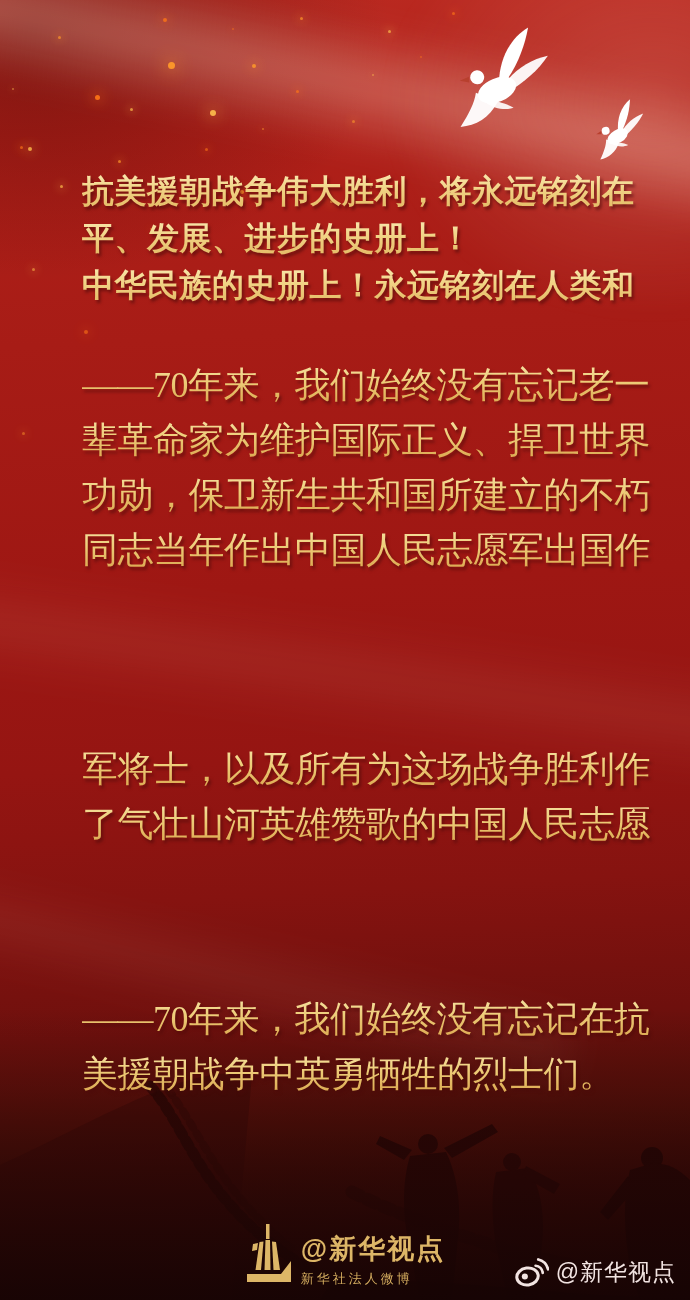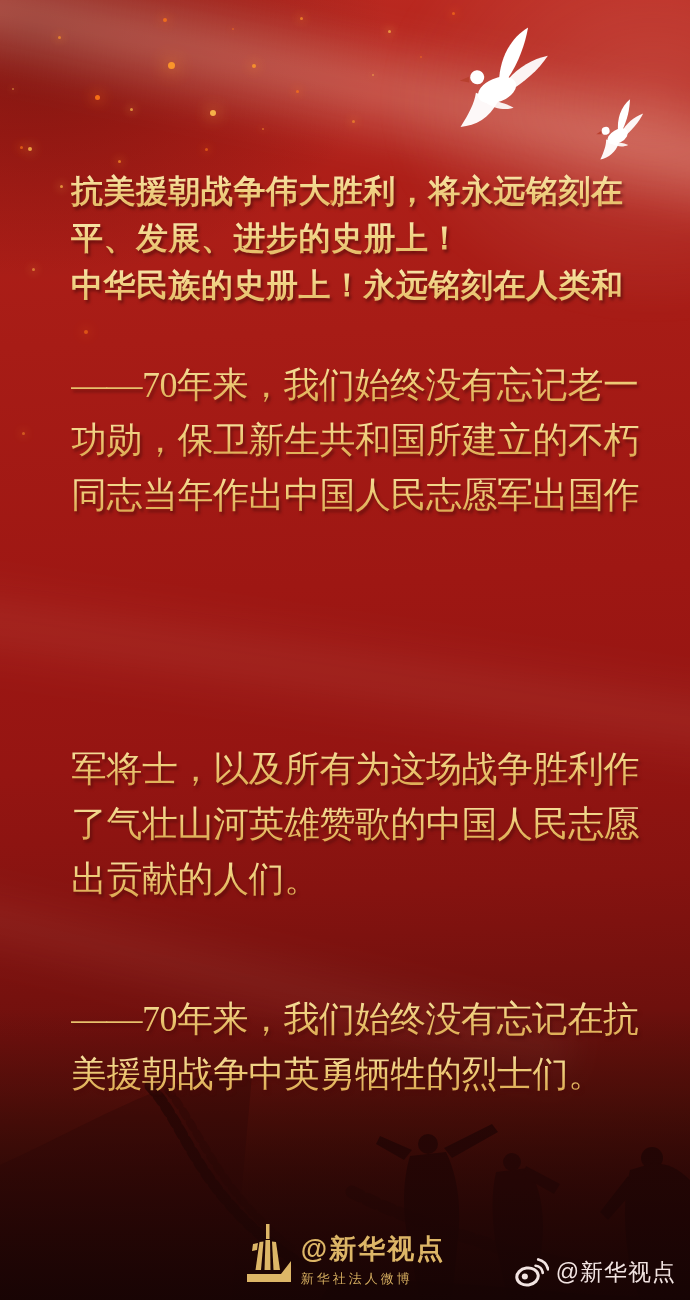--- a/index.html
+++ b/index.html
@@ -32,21 +32,21 @@
   
   .sparks{position:absolute;inset:0;z-index:2;pointer-events:none;}
   .spark{position:absolute;border-radius:50%;}
   
   .doves{position:absolute;z-index:4;left:0;top:0;pointer-events:none;}
   
   .photo{position:absolute;left:0;top:1040px;width:690px;height:260px;z-index:2;}
   .bottom-shade{position:absolute;left:0;top:1010px;width:690px;height:290px;z-index:3;pointer-events:none;
     background:linear-gradient(180deg, rgba(46,8,6,0) 0%, rgba(44,8,6,.30) 28%, rgba(34,6,5,.68) 60%, rgba(22,4,4,.92) 100%);}
   
-  .p{position:absolute;left:71px;z-index:5;white-space:nowrap;}
+  .p{position:absolute;left:82px;z-index:5;white-space:nowrap;}
   .ln{white-space:nowrap;
     background:linear-gradient(180deg,#f8e8b0 0%,#eecd79 42%,#ddab54 80%,#cf9c45 100%);
     -webkit-background-clip:text;background-clip:text;color:transparent;
     filter:drop-shadow(2px 3px 1.5px rgba(74,8,8,.6));}
   .p-hei{top:168px;font-family:"Liberation Sans",sans-serif;font-weight:bold;
     font-size:32px;line-height:47px;letter-spacing:0.5px;}
   .p-hei .ln{background:linear-gradient(180deg,#fbeebb 0%,#f1d385 45%,#e0b25c 100%);
     -webkit-background-clip:text;background-clip:text;}
   .p-song{font-family:"Liberation Serif",serif;font-weight:normal;
     font-size:36px;line-height:55px;letter-spacing:-0.5px;}
@@ -149,28 +149,28 @@
   <div class="bottom-shade"></div>
 
   <div class="p p-hei">
     <div class="ln">抗美援朝战争伟大胜利，将永远铭刻在</div>
     <div class="ln">平、发展、进步的史册上！</div>
     <div class="ln">中华民族的史册上！永远铭刻在人类和</div>
   </div>
 
   <div class="p p-song p2">
     <div class="ln">——70年来，我们始终没有忘记老一</div>
+    <div class="ln">辈革命家为维护国际正义、捍卫世界</div>
     <div class="ln">功勋，保卫新生共和国所建立的不朽</div>
     <div class="ln">同志当年作出中国人民志愿军出国作</div>
   </div>
 
   <div class="p p-song p3">
     <div class="ln">军将士，以及所有为这场战争胜利作</div>
     <div class="ln">了气壮山河英雄赞歌的中国人民志愿</div>
-    <div class="ln">出贡献的人们。</div>
   </div>
 
   <div class="p p-song p4">
     <div class="ln">——70年来，我们始终没有忘记在抗</div>
     <div class="ln">美援朝战争中英勇牺牲的烈士们。</div>
   </div>
 
   <div class="brand">
     <svg width="46" height="64" viewBox="0 0 46 64" aria-hidden="true" fill="#ddb667">
       <rect x="21" y="0" width="3.5" height="15"></rect>

